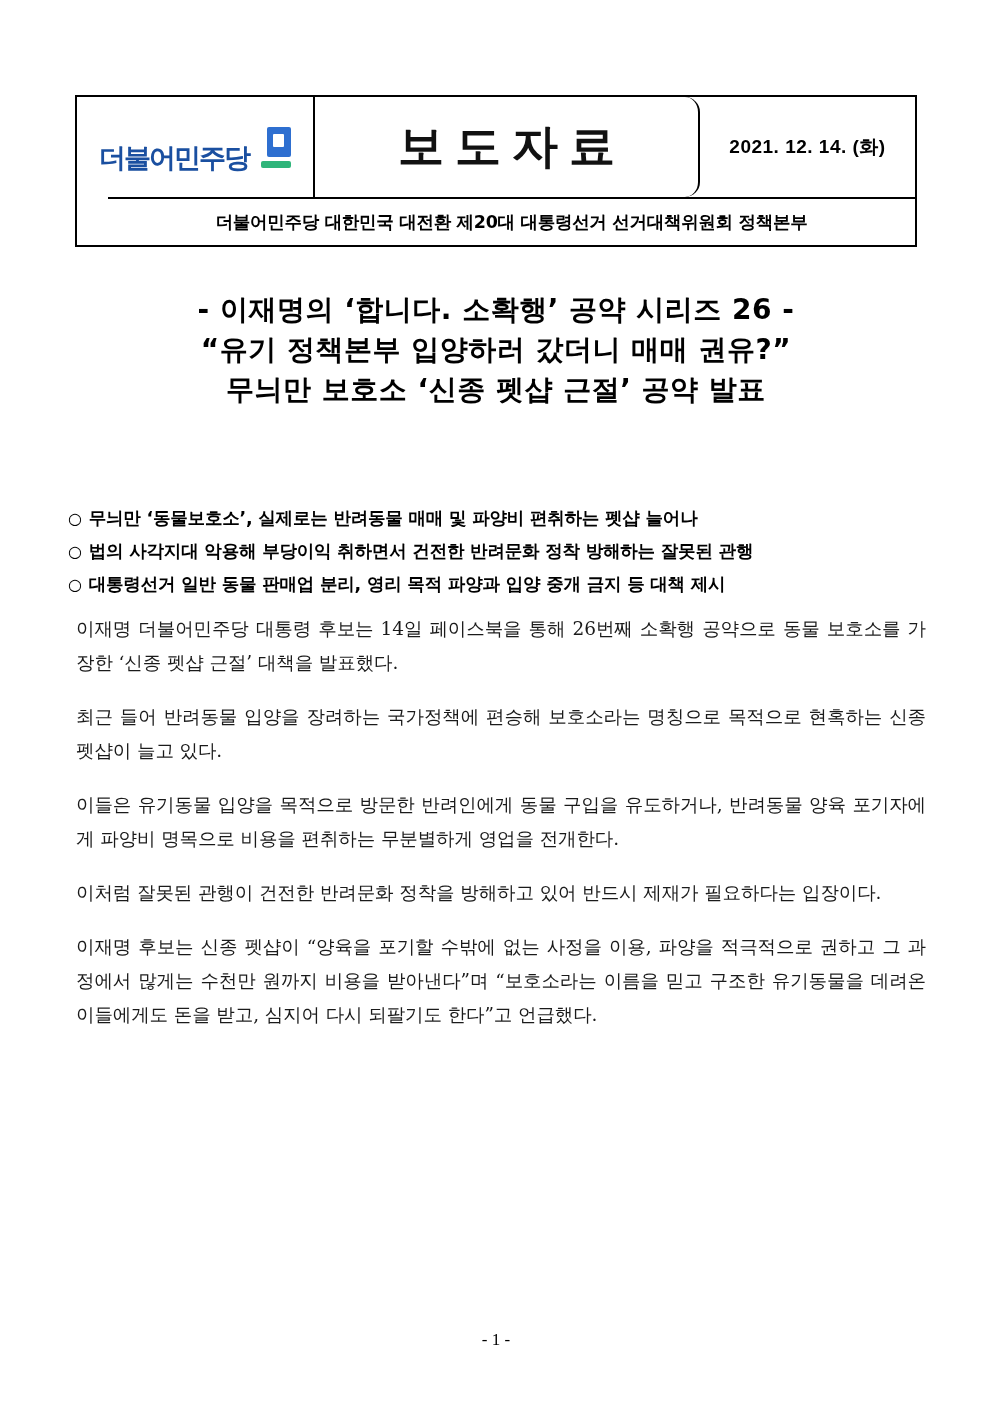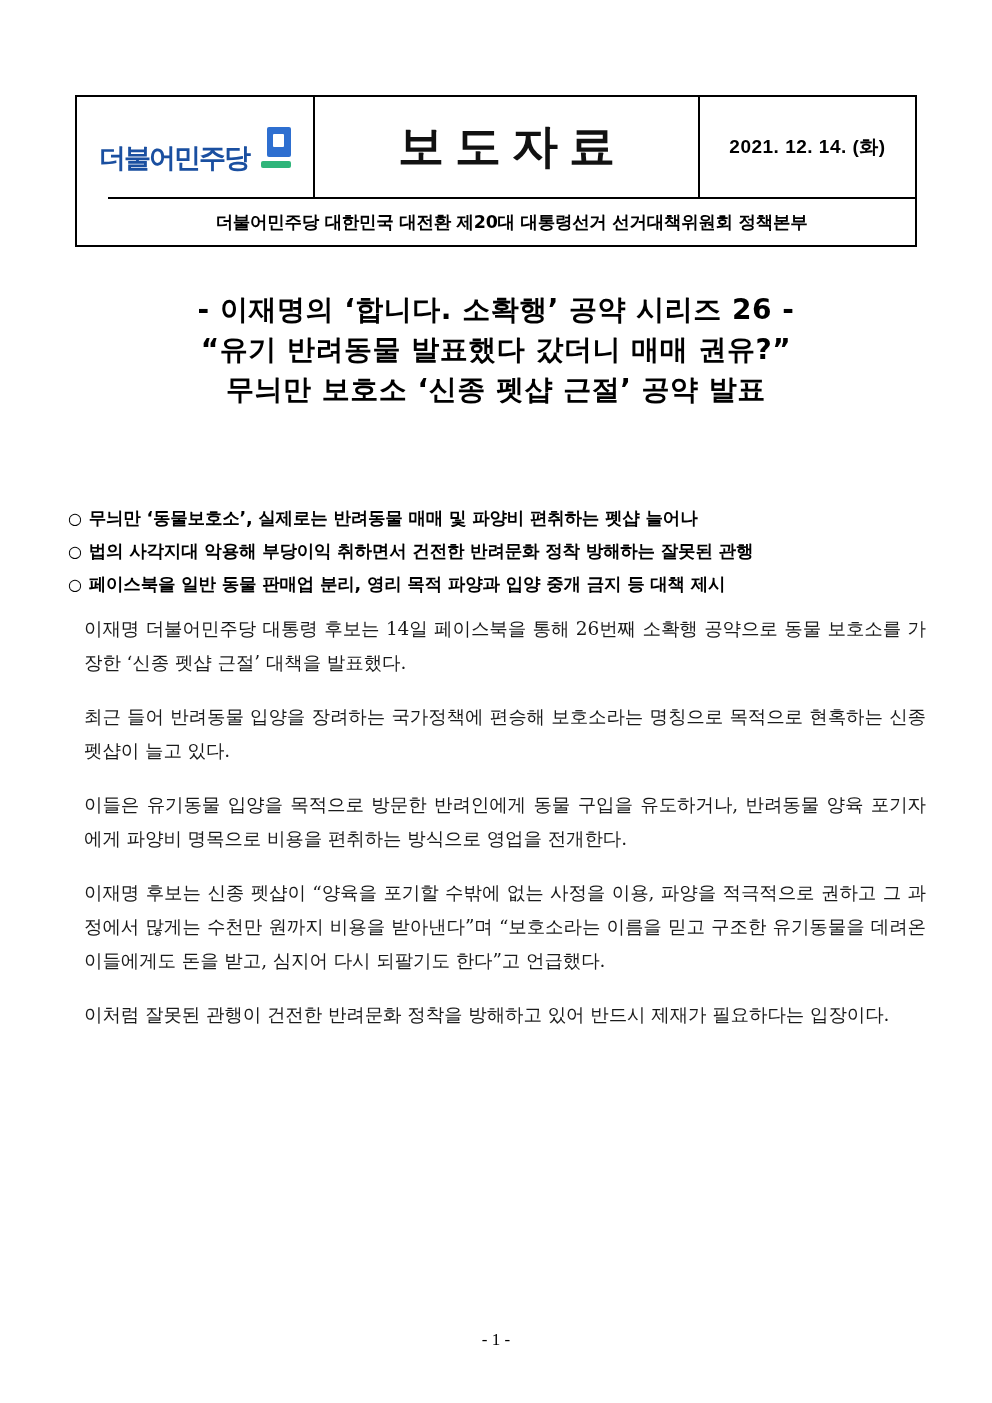--- a/index.html
+++ b/index.html
@@ -47,20 +47,21 @@
     justify-content: center;
     padding: 4px 8px;
   }
   .cell-title {
     flex: 1;
     border-right: 2px solid #000;
     box-sizing: border-box;
     display: flex;
     align-items: center;
     justify-content: center;
+    border-radius: 15px;
   }
   .cell-date {
     width: 215px;
     box-sizing: border-box;
     display: flex;
     align-items: center;
     justify-content: center;
   }
   .doc-title {
     font-family: "DejaVu Sans", "Liberation Sans", sans-serif;
@@ -180,21 +181,21 @@
   }
 
   
   .body {
     position: absolute;
     left: 68px;
     top: 612px;
     width: 858px;
   }
   .body p {
-    margin: 0 0 20px 16px;
+    margin: 0 0 20px 8px;
     font-family: "DejaVu Serif", "Liberation Serif", serif;
     font-size: 18.5px;
     line-height: 34px;
     text-align: justify;
     text-justify: inter-character;
     letter-spacing: -0.1px;
     color: #1a1a1a;
   }
 
   
@@ -237,39 +238,39 @@
       </div>
     </div>
 
     <div class="header-sub">
       <span>더불어민주당 대한민국 대전환 제20대 대통령선거 선거대책위원회 정책본부</span>
     </div>
   </div>
 
   <div class="headline">
     <div>- 이재명의 ‘합니다. 소확행’ 공약 시리즈 26 -</div>
-    <div>“유기 반려동물 발표했다 갔더니 매매 권유?”</div>
+    <div>“유기 정책본부 입양하러 갔더니 매매 권유?”</div>
     <div>무늬만 보호소 ‘신종 펫샵 근절’ 공약 발표</div>
   </div>
 
   <div class="bullets">
     <div class="bullet-line">
       <span class="bullet-mark">○</span><span>무늬만 ‘동물보호소’, 실제로는 반려동물 매매 및 파양비 편취하는 펫샵 늘어나</span>
     </div>
     <div class="bullet-line">
       <span class="bullet-mark">○</span><span>법의 사각지대 악용해 부당이익 취하면서 건전한 반려문화 정착 방해하는 잘못된 관행</span>
     </div>
     <div class="bullet-line">
-      <span class="bullet-mark">○</span><span>페이스북을 일반 동물 판매업 분리, 영리 목적 파양과 입양 중개 금지 등 대책 제시</span>
+      <span class="bullet-mark">○</span><span>대통령선거 일반 동물 판매업 분리, 영리 목적 파양과 입양 중개 금지 등 대책 제시</span>
     </div>
   </div>
 
   <div class="body">
     <p>이재명 더불어민주당 대통령 후보는 14일 페이스북을 통해 26번째 소확행 공약으로 동물 보호소를 가장한 ‘신종 펫샵 근절’ 대책을 발표했다.</p>
     <p>최근 들어 반려동물 입양을 장려하는 국가정책에 편승해 보호소라는 명칭으로 목적으로 현혹하는 신종 펫샵이 늘고 있다.</p>
-    <p>이들은 유기동물 입양을 목적으로 방문한 반려인에게 동물 구입을 유도하거나, 반려동물 양육 포기자에게 파양비 명목으로 비용을 편취하는 방식으로 영업을 전개한다.</p>
+    <p>이들은 유기동물 입양을 목적으로 방문한 반려인에게 동물 구입을 유도하거나, 반려동물 양육 포기자에게 파양비 명목으로 비용을 편취하는 무분별하게 영업을 전개한다.</p>
+    <p>이처럼 잘못된 관행이 건전한 반려문화 정착을 방해하고 있어 반드시 제재가 필요하다는 입장이다.</p>
     <p>이재명 후보는 신종 펫샵이 “양육을 포기할 수밖에 없는 사정을 이용, 파양을 적극적으로 권하고 그 과정에서 많게는 수천만 원까지 비용을 받아낸다”며 “보호소라는 이름을 믿고 구조한 유기동물을 데려온 이들에게도 돈을 받고, 심지어 다시 되팔기도 한다”고 언급했다.</p>
-    <p>이처럼 잘못된 관행이 건전한 반려문화 정착을 방해하고 있어 반드시 제재가 필요하다는 입장이다.</p>
   </div>
 
   <div class="page-number">- 1 -</div>
 
 </div>
 
 </body></html>

